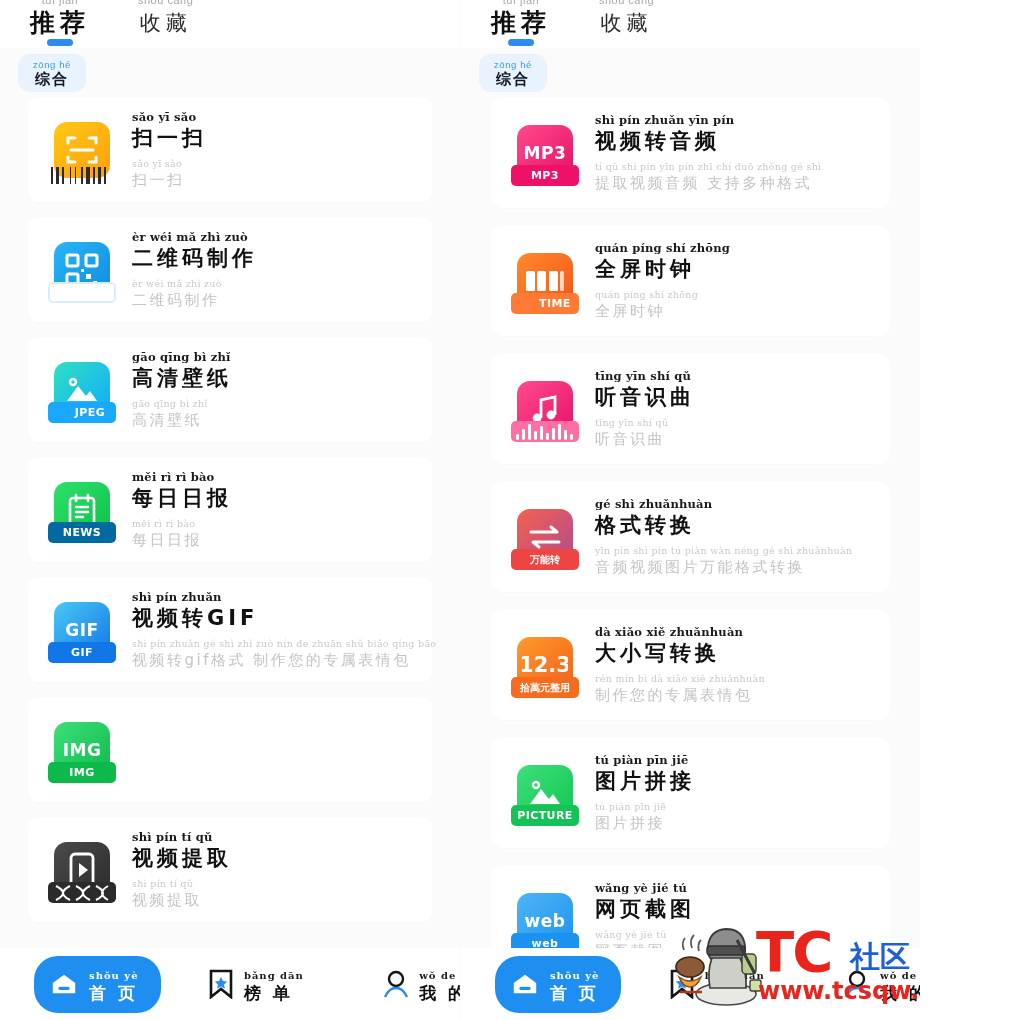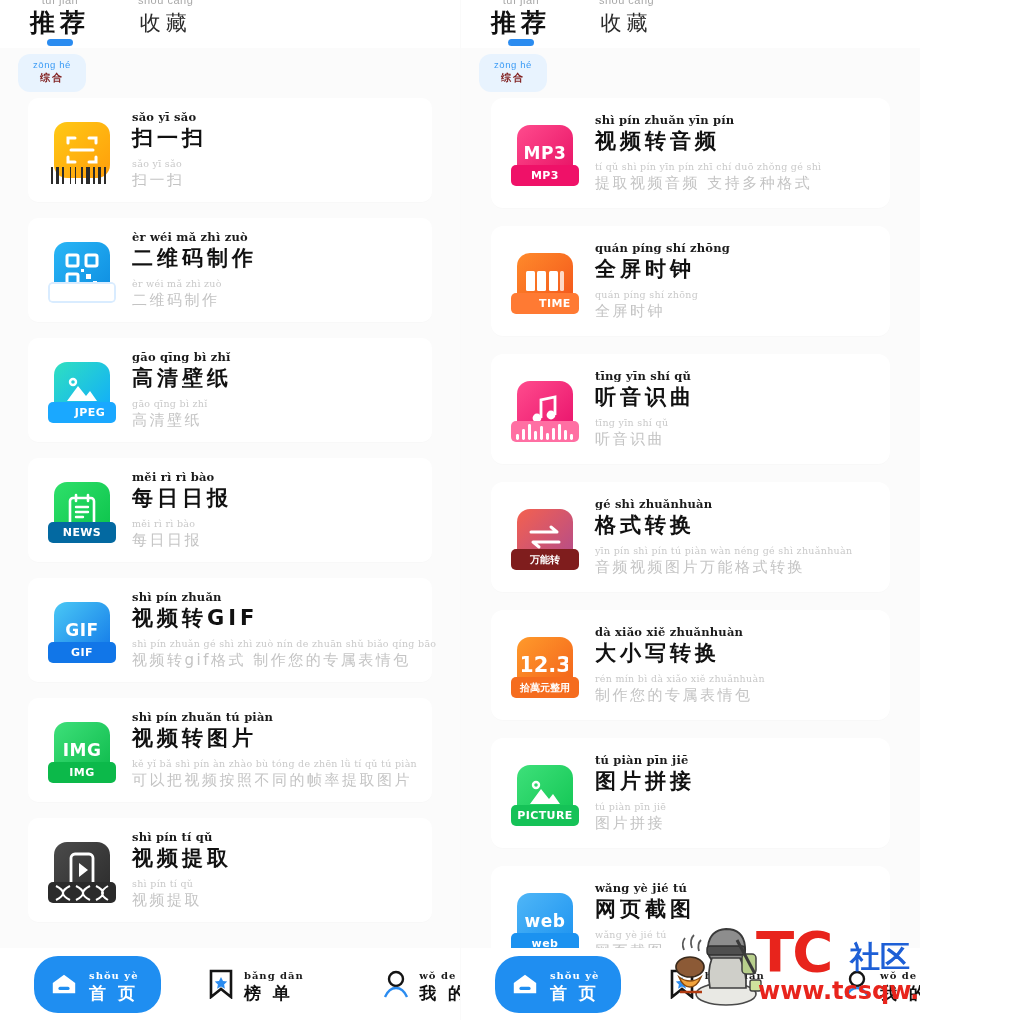--- a/index.html
+++ b/index.html
@@ -75,23 +75,23 @@
     background: #e8f3fe;
     display: flex; flex-direction: column;
     align-items: center; justify-content: center;
     filter: blur(.2px);
   }
   .chip-pinyin {
     font-size: 9.5px; line-height: 11px;
     color: #3b9bf5; letter-spacing: .6px; white-space: nowrap;
   }
   .chip-cn {
-    font-size: 10px; line-height: 18px;
-    color: #7f1d1d; letter-spacing: 2px; font-weight: bold;
-    font-family: Liberation Mono, monospace;
+    font-size: 15px; line-height: 18px;
+    color: #0f172a; letter-spacing: 2px; font-weight: bold;
+    font-family: Liberation Serif, serif;
   }
 
   
   .list { padding: 0 28px; }
   .card {
     background: #ffffff;
     border-radius: 10px;
     height: 104px;
     margin-bottom: 16px;
     display: flex;
@@ -372,26 +372,20 @@
         </div>
         <div class="card">
           <div class="icon-wrap">
             <div class="ic" style="background: linear-gradient(135deg, rgb(62, 224, 122), rgb(12, 185, 74));">
               <div class="glyph">
                 <span style="font-family:'DejaVu Sans',sans-serif;font-weight:bold;color:#fff;font-size:17px;letter-spacing:.5px;">IMG</span>
               </div>
             </div>
             <div class="ic-badge" style="background: rgb(12, 185, 74);">IMG</div>
           </div>
-          <div class="texts">
-            <div class="t-pinyin">shì  pín zhuǎn  tú  piàn</div>
-            <div class="t-title">视频转图片</div>
-            <div class="d-pinyin">kě  yǐ  bǎ shì  pín  àn zhào bù tóng  de zhēn lǜ   tí  qǔ  tú piàn</div>
-            <div class="d-title">可以把视频按照不同的帧率提取图片</div>
-          </div>
         </div>
         <div class="card">
           <div class="icon-wrap">
             <div class="ic" style="background: linear-gradient(135deg, rgb(75, 75, 75), rgb(43, 43, 43));">
               <div class="glyph">
                 <svg width="30" height="38" viewBox="0 0 30 38">
                   <rect x="4" y="3" width="22" height="32" rx="4" fill="none" stroke="#fff" stroke-width="2.8"></rect>
                   <path d="M12 12 L21 19 L12 26 Z" fill="#fff"></path>
                 </svg>
               </div>
@@ -539,21 +533,21 @@
         <div class="card">
           <div class="icon-wrap">
             <div class="ic" style="background: linear-gradient(135deg, rgb(244, 97, 79), rgb(176, 75, 142));">
               <div class="glyph">
                 <svg width="36" height="26" viewBox="0 0 36 26">
                   <path d="M4 8 h26 l-6-5" fill="none" stroke="#fff" stroke-width="3" stroke-linecap="round" stroke-linejoin="round"></path>
                   <path d="M32 18 H6 l6 5" fill="none" stroke="#fff" stroke-width="3" stroke-linecap="round" stroke-linejoin="round"></path>
                 </svg>
               </div>
             </div>
-            <div class="ic-badge cn" style="background: #7f1d1d;">万能转</div>
+            <div class="ic-badge cn" style="background: #ef4444;">万能转</div>
           </div>
           <div class="texts">
             <div class="t-pinyin">gé   shì zhuǎnhuàn</div>
             <div class="t-title">格式转换</div>
             <div class="d-pinyin">yīn pín  shì  pín   tú  piàn wàn néng  gé   shì zhuǎnhuàn</div>
             <div class="d-title">音频视频图片万能格式转换</div>
           </div>
         </div>
         <div class="card">
           <div class="icon-wrap">

